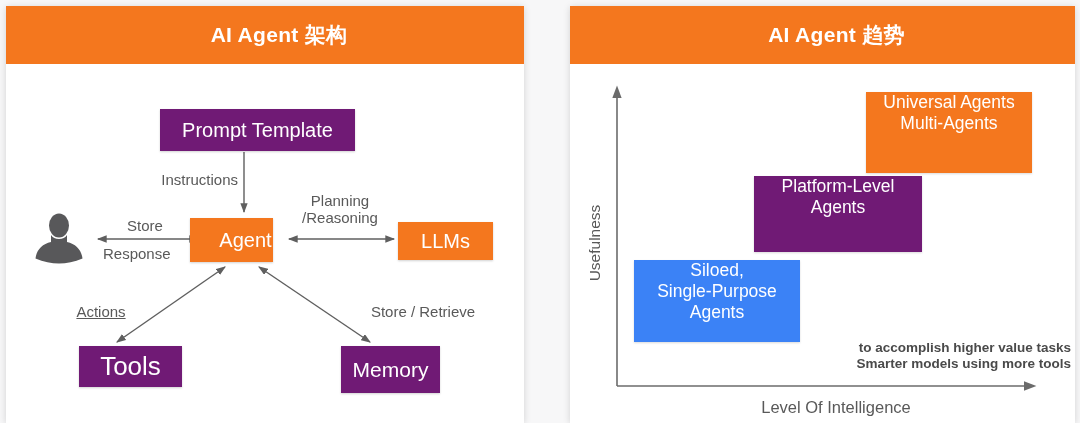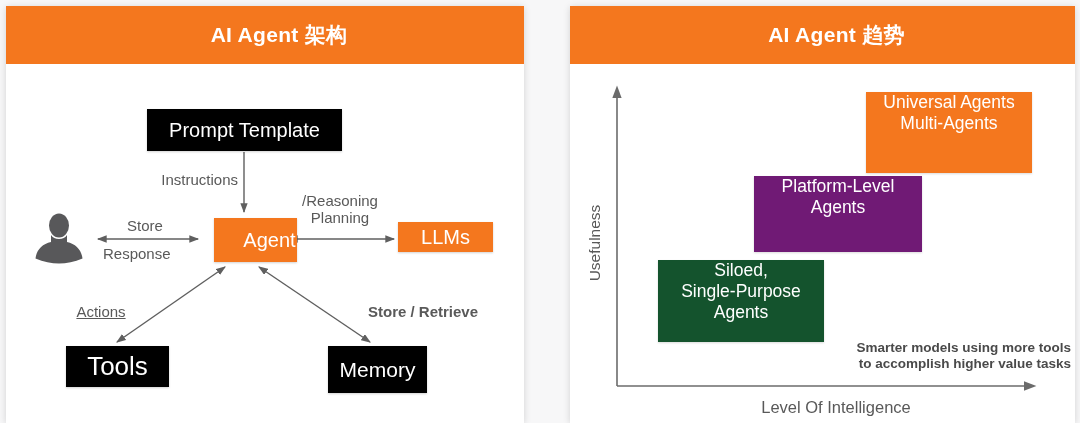--- a/index.html
+++ b/index.html
@@ -24,47 +24,47 @@
     color:#ffffff; font-size:21px; font-weight:bold;
     letter-spacing:0.3px;
     padding-left:28px;
   }
   .node {
     position:absolute;
     display:flex; align-items:center; justify-content:center;
     color:#ffffff; text-align:center;
     box-shadow:0 1px 2px rgba(0,0,0,0.18);
   }
-  .gray-node   { background:#000000; }
+  .gray-node   { background:#701a75;margin-left:13px; }
   .orange-node { background:#f4771e; }
   .flow-label {
     position:absolute; color:#595959; font-size:15px; line-height:17px;
   }
   .svg-overlay { position:absolute; left:0; top:0; }
   
   #prompt-template-node { left:141px; top:103px; width:195px; height:42px; font-size:20px; }
-  #agent-node           { left:208px; top:212px; width:83px;  height:44px; font-size:20px;padding-left:28px; }
-  #llms-node            { left:392px; top:216px; width:95px;  height:30px; font-size:20px; }
+  #agent-node           { left:184px; top:212px; width:83px;  height:44px; font-size:20px;padding-left:28px; }
+  #llms-node            { left:392px; top:216px; width:95px;  height:38px; font-size:20px; }
   #tools-node           { left:60px;  top:340px; width:103px; height:41px; font-size:26px; }
   #memory-node          { left:322px; top:340px; width:99px; height:47px; font-size:21px; }
   #user-icon            { position:absolute; left:29px; top:206px; width:48px; height:52px; }
   #instructions-label   { left:120px; top:165px; width:112px; text-align:right; }
   #prompt-label         { left:94px;  top:211px; width:90px;  text-align:center; }
   #response-label       { left:97px;  top:239px; width:90px;  text-align:left; }
   #planning-label       { left:278px; top:186px; width:112px; text-align:center; }
   #actions-label        { left:55px;  top:297px; width:80px;  text-align:center;text-decoration:underline; }
-  #store-label          { left:346px; top:297px; width:142px; text-align:center;font-weight:bold; }
+  #store-label          { left:346px; top:297px; width:142px; text-align:center; }
   
   .step-box {
     position:absolute;
     display:flex; flex-direction:column; align-items:center; 
     color:#ffffff; font-size:17.5px; line-height:21px; text-align:center;
     box-shadow:0 1px 2px rgba(0,0,0,0.15);
   }
-  #step-siloed    { left:88px;  top:254px; width:166px; height:82px; background:#14532d; }
+  #step-siloed    { left:64px;  top:254px; width:166px; height:82px; background:#3b82f6; }
   #step-platform  { left:184px; top:170px; width:168px; height:76px; background:#701a75; }
   #step-universal { left:296px; top:86px;  width:166px; height:81px; background:#f4771e; }
   #usefulness-label {
     position:absolute; left:-49px; top:227px; width:150px; height:20px;
     transform:rotate(-90deg);
     color:#595959; font-size:15.5px; text-align:center;
   }
   #intelligence-label {
     position:absolute; left:163px; top:392px; width:206px;
     color:#595959; font-size:16.5px; text-align:center;
@@ -104,22 +104,22 @@
   <div class="node gray-node" id="prompt-template-node">Prompt Template</div>
   <div class="node orange-node" id="agent-node">Agent</div>
   <div class="node orange-node" id="llms-node">LLMs</div>
   <div class="node gray-node" id="tools-node">Tools</div>
   <div class="node gray-node" id="memory-node">Memory</div>
 
   <div class="flow-label" id="instructions-label">Instructions</div>
   <div class="flow-label" id="prompt-label">Store</div>
   <div class="flow-label" id="response-label">Response</div>
   <div class="flow-label" id="planning-label">
+    <div>Planning</div>
     <div>/Reasoning</div>
-    <div>Planning</div>
   </div>
   <div class="flow-label" id="actions-label">Actions</div>
   <div class="flow-label" id="store-label">Store / Retrieve</div>
 </div>
 
 <div class="card" id="right-card">
   <div class="card-header">AI Agent 趋势</div>
 
   <svg class="svg-overlay" width="505" height="417" viewBox="0 0 505 417">
     <defs>
@@ -144,16 +144,16 @@
   <div class="step-box" id="step-platform">
     <div>Platform-Level</div>
     <div>Agents</div>
   </div>
   <div class="step-box" id="step-universal">
     <div>Universal Agents</div>
     <div>Multi-Agents</div>
   </div>
 
   <div id="annotation">
+    <div>to accomplish higher value tasks</div>
     <div>Smarter models using more tools</div>
-    <div>to accomplish higher value tasks</div>
   </div>
 </div>
 
 </body></html>

